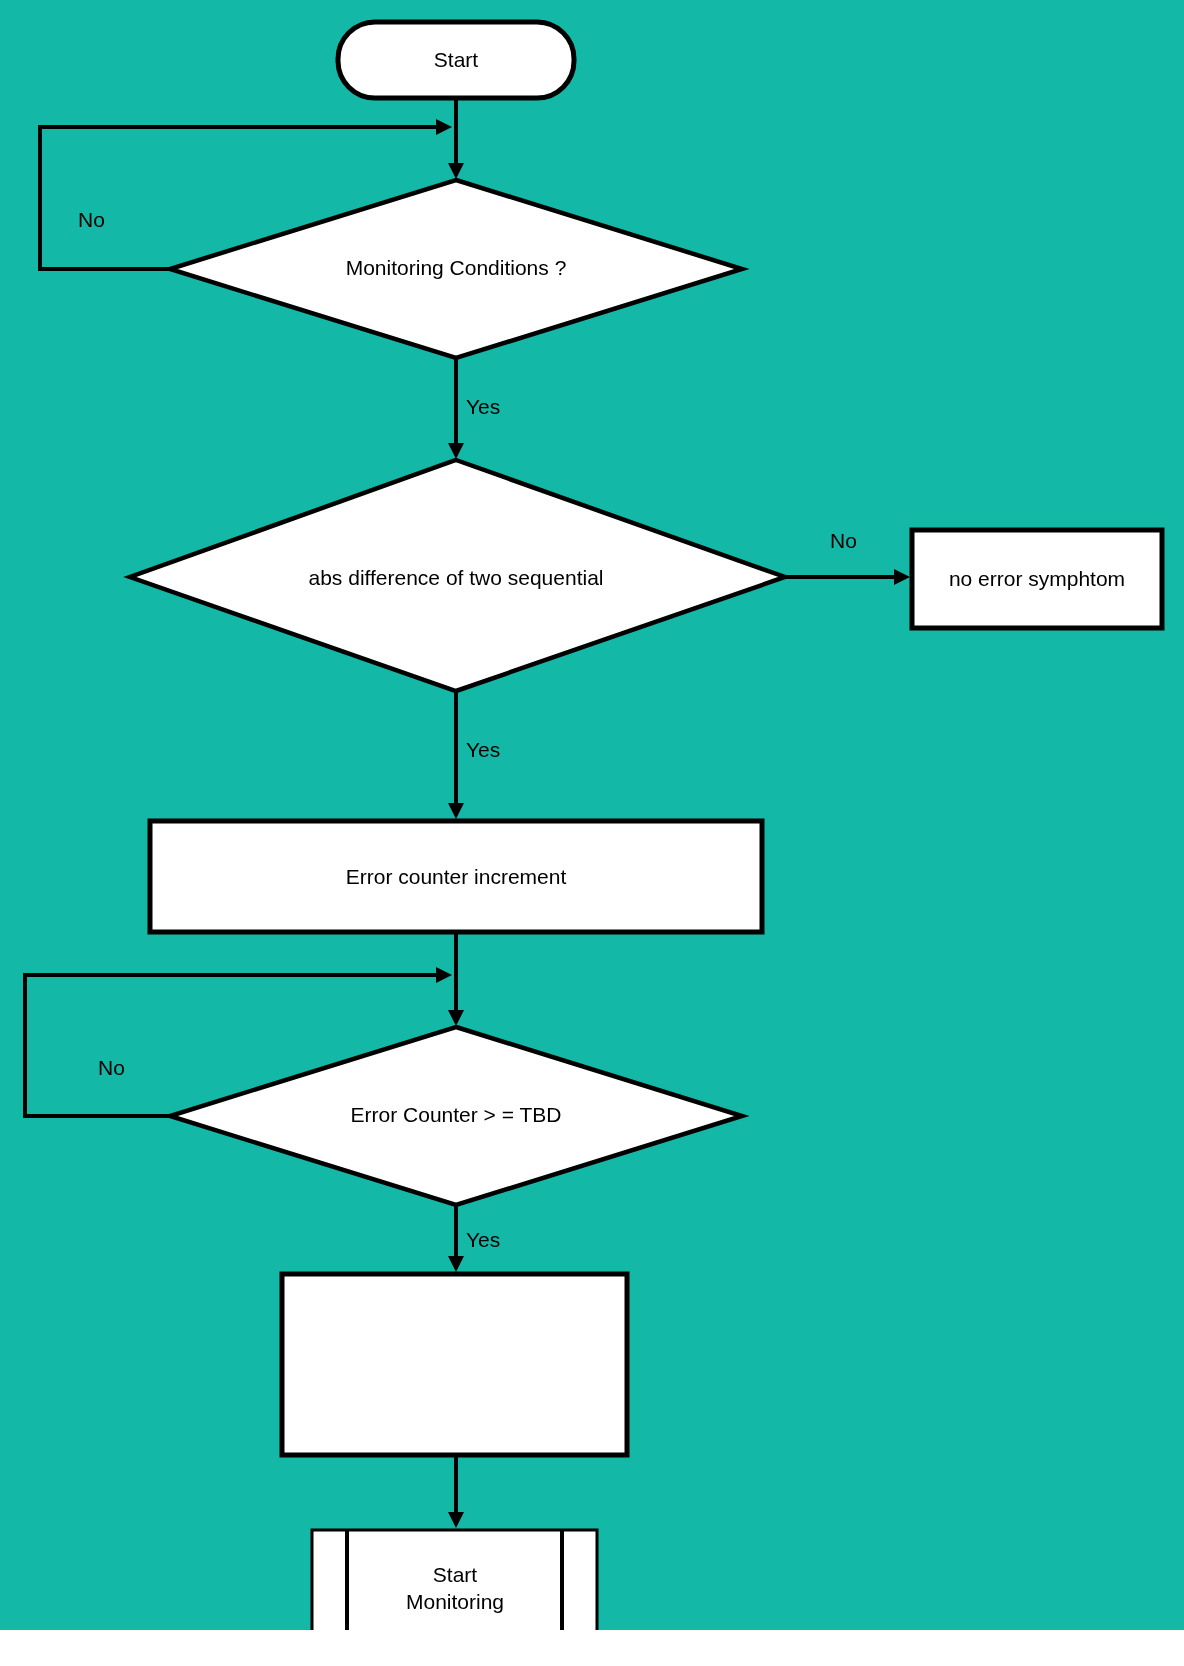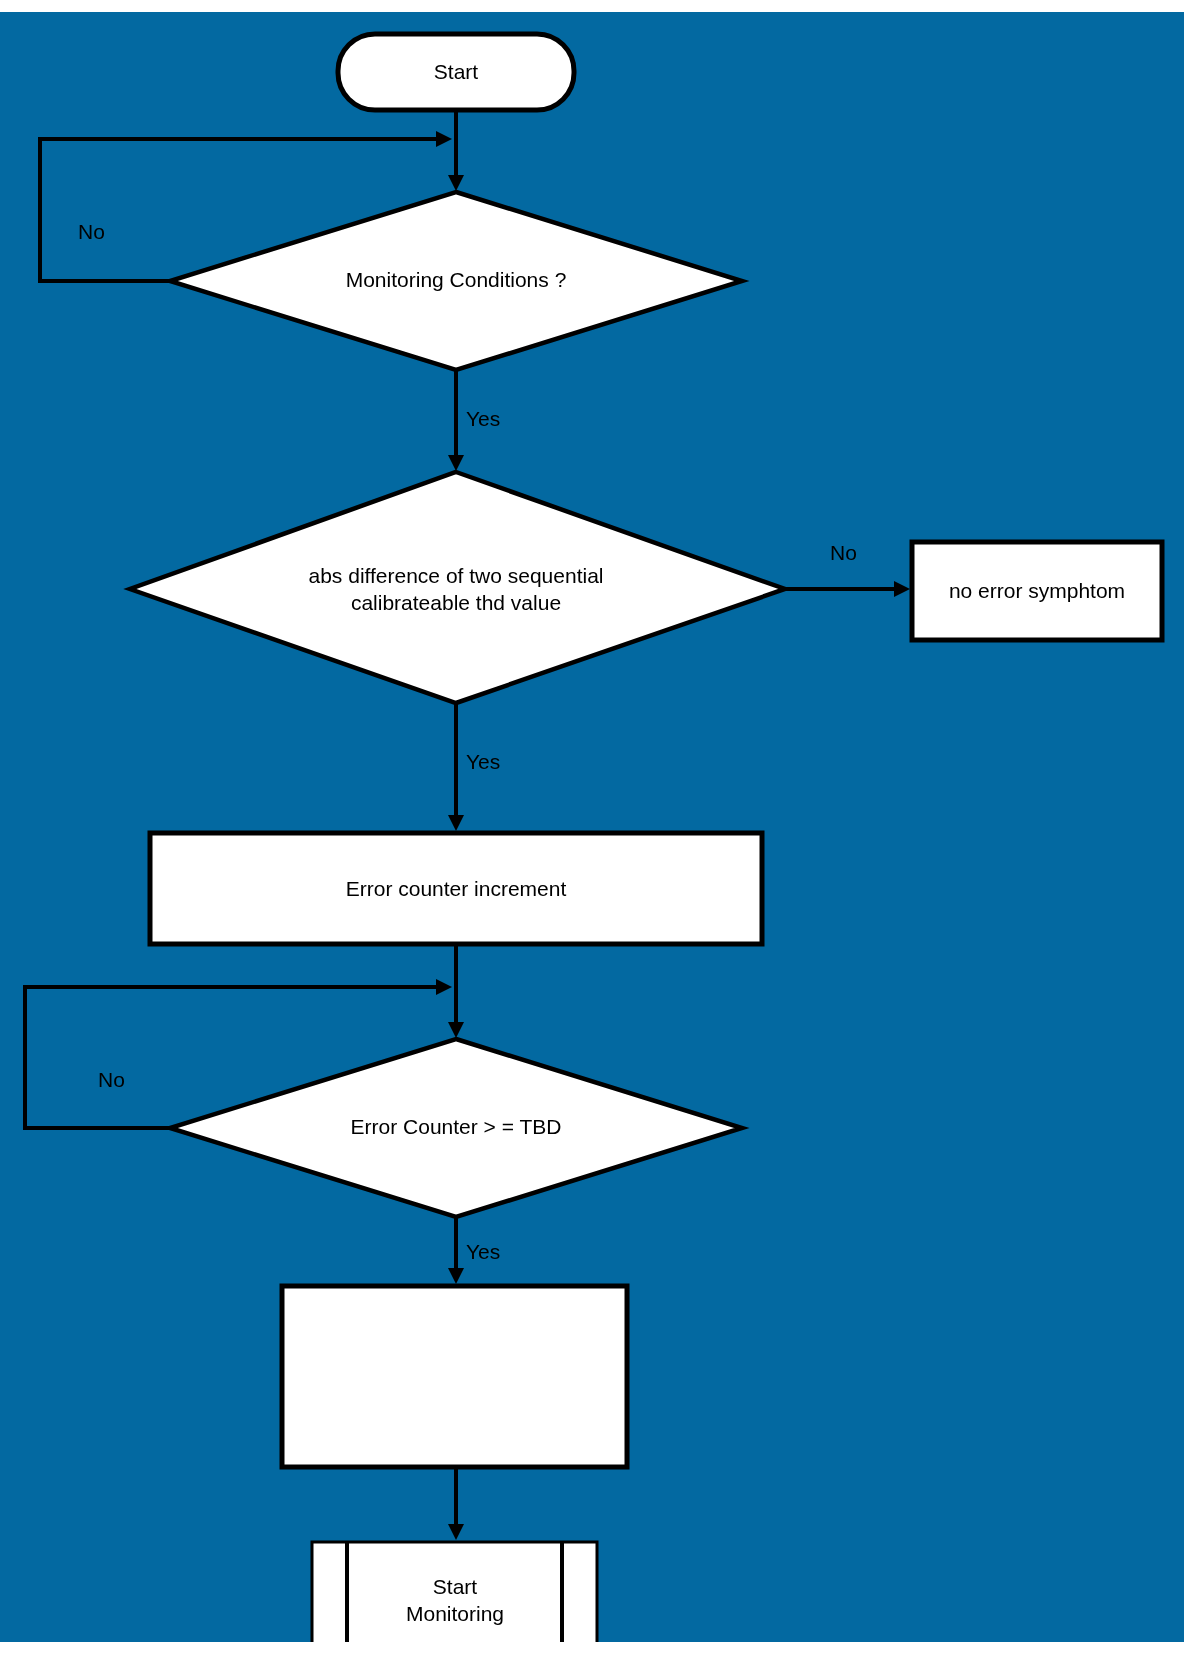--- a/index.html
+++ b/index.html
@@ -1,24 +1,23 @@
 <!DOCTYPE html>
 <html><head>
 <meta charset="utf-8">
 <style>
   html, body { margin: 0; padding: 0; background: #ffffff; }
   .canvas {
     position: relative;
     width: 1184px;
     height: 1630px;
-    background: #0369a1;
+    background: #14b8a6;
     font-family: "Liberation Sans", sans-serif;
     color: #000000;
     overflow: hidden;
-    margin-top: 12px;
   }
   .lines-layer { position: absolute; left: 0; top: 0; }
   .lbl {
     position: absolute;
     font-size: 21px;
     line-height: 26px;
     color: #000;
     white-space: nowrap;
   }
   .center { transform: translate(-50%, -50%); text-align: center; }
@@ -82,21 +81,20 @@
   <div class="lbl center" style="left:456px; top:60px;">Start</div>
 
   <div class="lbl" style="left:78px; top:207px;">No</div>
 
   <div class="lbl center" style="left:456px; top:268px;">Monitoring Conditions ?</div>
 
   <div class="lbl" style="left:466px; top:394px;">Yes</div>
 
   <div class="lbl center multi" style="left:456px; top:577px;">
     <div>abs difference of two sequential</div>
-    <div>calibrateable thd value</div>
   </div>
 
   <div class="lbl" style="left:830px; top:528px;">No</div>
 
   <div class="lbl center" style="left:1037px; top:579px;">no error symphtom</div>
 
   <div class="lbl" style="left:466px; top:737px;">Yes</div>
 
   <div class="lbl center" style="left:456px; top:877px;">Error counter increment</div>
 

